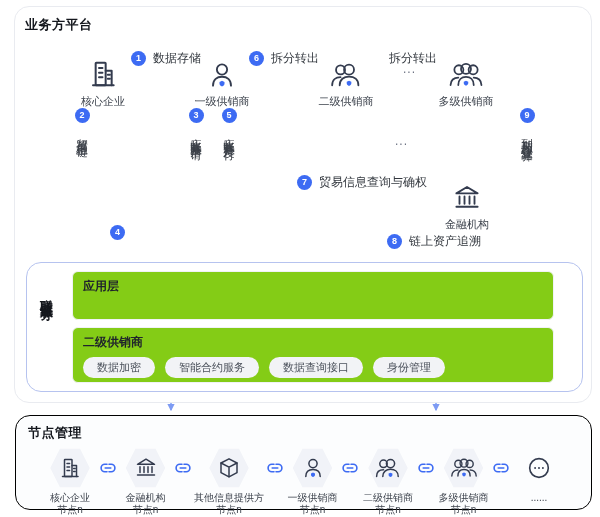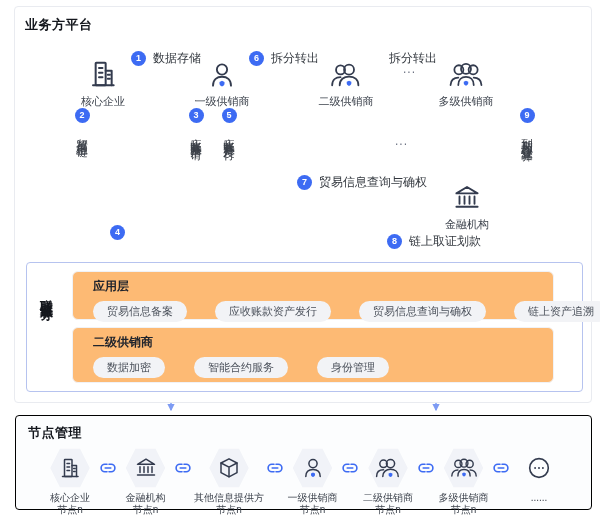--- a/index.html
+++ b/index.html
@@ -1,39 +1,39 @@
 <!DOCTYPE html>
 <html><head>
 <meta charset="utf-8">
 <style>
   html,body{margin:0;padding:0;background:#fff;}
   body{font-family:"Liberation Sans","DejaVu Sans",sans-serif;color:#333;}
   .stage{position:relative;width:600px;height:517px;background:#fff;overflow:hidden;}
   .wires{position:absolute;left:0;top:0;width:600px;height:517px;pointer-events:none;}
 
-  .panel{position:absolute;border-radius:4px;box-sizing:border-box;}
+  .panel{position:absolute;border-radius:15px;box-sizing:border-box;}
   .platform-box{left:14px;top:6px;width:578px;height:397px;border:1px solid #e9ebf0;background:#fff;}
   .panel-title{position:absolute;font-size:13px;font-weight:bold;color:#14171d;letter-spacing:.5px;}
 
   .ent{position:absolute;width:90px;display:flex;flex-direction:column;align-items:center;}
   .ent .icn{height:34px;display:flex;align-items:flex-end;justify-content:center;}
   .ent-label{margin-top:4px;font-size:11px;color:#3c424c;white-space:nowrap;}
 
   .badge{display:inline-block;width:15px;height:15px;border-radius:50%;background:#3d6bf3;color:#fff;
          font-size:9px;font-weight:bold;text-align:center;line-height:15px;flex:0 0 15px;}
   .step-h{position:absolute;display:flex;align-items:center;gap:7px;font-size:12px;color:#33383f;white-space:nowrap;}
   .step-v{position:absolute;width:18px;display:flex;flex-direction:column;align-items:center;}
   .vtext{margin-top:6px;writing-mode:vertical-rl;text-orientation:upright;font-size:11.5px;color:#3a3f47;
          letter-spacing:1.5px;line-height:14px;}
   .dots{position:absolute;font-size:12px;color:#6a7080;letter-spacing:1px;}
 
   .consortium-box{left:26px;top:262px;width:557px;height:130px;border:1px solid #b6c3ef;background:#fff;}
   .v-title{position:absolute;writing-mode:vertical-rl;text-orientation:upright;font-size:13px;font-weight:bold;
            color:#14171d;letter-spacing:2px;line-height:16px;}
-  .layer-card{position:absolute;border:1px solid #f0f2f6;border-radius:6px;background:#fdba74;box-sizing:border-box;padding:6px 20px;}
+  .layer-card{position:absolute;border:1px solid #f0f2f6;border-radius:6px;background:#84cc16;box-sizing:border-box;padding:6px 10px;}
   .layer-title{font-size:12px;font-weight:bold;color:#20242c;}
   .pill-row{display:flex;align-items:center;margin-top:6px;}
   .pill{background:#f2f3f6;color:#4c525c;border-radius:11px;padding:3px 14px;font-size:11px;white-space:nowrap;}
 
   .nodes-box{left:15px;top:415px;width:577px;height:95px;border:1px solid #000000;background:#fcfdfe;}
   .node-row{position:absolute;left:27px;right:25px;top:31px;display:flex;justify-content:space-between;align-items:flex-start;}
   .node{display:flex;flex-direction:column;align-items:center;min-width:54px;}
   .hex{width:42px;height:42px;background:#f1f3f8;display:flex;align-items:center;justify-content:center;
        clip-path:polygon(26% 4%,74% 4%,97% 50%,74% 96%,26% 96%,3% 50%);}
   .node-label{margin-top:3px;font-size:10px;line-height:12px;color:#3c424c;text-align:center;white-space:nowrap;}
@@ -149,21 +149,21 @@
   </div>
   <div class="dots" style="left:403px;top:62px;">...</div>
   <div class="dots" style="left:395px;top:134px;">...</div>
 
   <div class="step-h" style="left:297px;top:174px;">
     <span class="badge">7</span>
     <span>贸易信息查询与确权</span>
   </div>
   <div class="step-h" style="left:387px;top:233px;">
     <span class="badge">8</span>
-    <span>链上取证划款</span>
+    <span>链上资产追溯</span>
   </div>
   <div class="step-h" style="left:110px;top:225px;">
     <span class="badge">4</span>
   </div>
 
   <div class="step-v" style="left:73px;top:108px;">
     <span class="badge">2</span>
     <span class="vtext">贸易信息上链</span>
   </div>
   <div class="step-v" style="left:187px;top:108px;">
@@ -177,33 +177,28 @@
   <div class="step-v" style="left:518px;top:108px;">
     <span class="badge">9</span>
     <span class="vtext">到期与核心企业结算</span>
   </div>
 
   <section class="panel consortium-box">
     <div class="v-title" style="left:11px;top:26px;">联盟链服务</div>
 
     <div class="layer-card" style="left:45px;top:8px;width:482px;height:49px;">
       <div class="layer-title">应用层</div>
-      <div class="pill-row" style="gap:28px;">
-        <span class="pill">贸易信息备案</span>
-        <span class="pill">应收账款资产发行</span>
-        <span class="pill">贸易信息查询与确权</span>
-        <span class="pill">链上资产追溯</span>
-      </div>
     </div>
 
     <div class="layer-card" style="left:45px;top:64px;width:482px;height:56px;">
       <div class="layer-title">二级供销商</div>
-      <div class="pill-row" style="gap:29px;">
+      <div class="pill-row" style="gap:10px;">
         <span class="pill">数据加密</span>
         <span class="pill">智能合约服务</span>
+        <span class="pill">数据查询接口</span>
         <span class="pill">身份管理</span>
       </div>
     </div>
   </section>
 
   <section class="panel nodes-box">
     <div class="panel-title" style="left:12px;top:8px;">节点管理</div>
 
     <div class="node-row">
 

